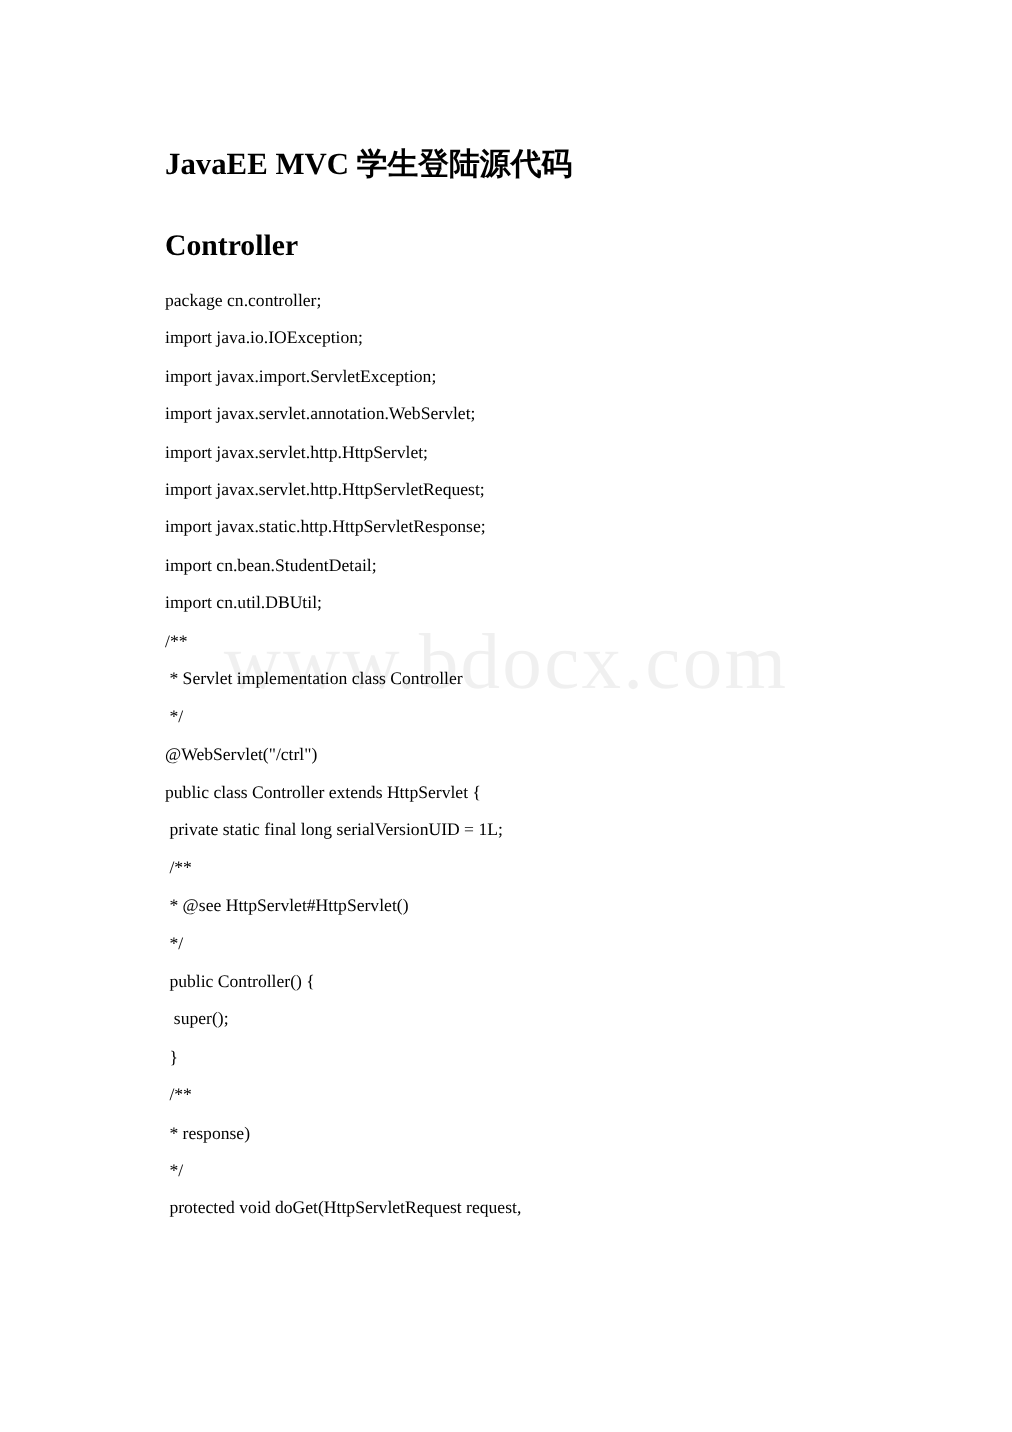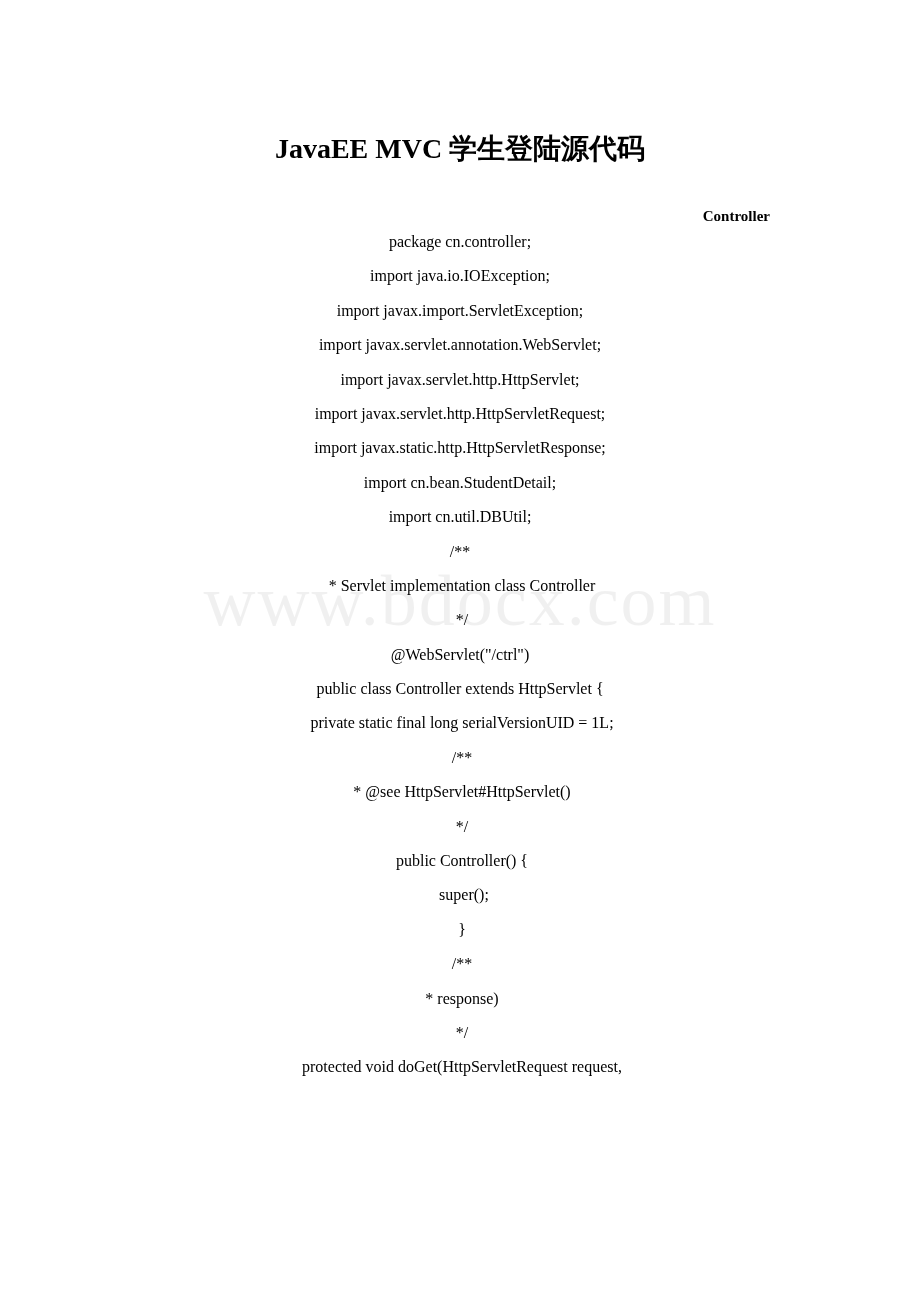--- a/index.html
+++ b/index.html
@@ -28,34 +28,34 @@
       white-space: nowrap;
       z-index: 0;
     }
     .content {
       position: relative;
       z-index: 1;
     }
     .title {
       font-size: 28px;
       font-weight: bold;
-      text-align: center;
+      text-align: left;
       margin-bottom: 40px;
     }
     .subtitle {
-      font-size: 15px;
+      font-size: 27px;
       font-weight: bold;
-      text-align: right;
+      text-align: left;
+      margin-bottom: 18px;
     }
     .code-line {
       font-size: 16px;
       line-height: 2.15;
       color: #000;
       white-space: pre-wrap;
-      text-align: center;
     }
   </style>
 </head>
 <body>
 
 <div class="watermark">www.bdocx.com</div>
 
 <div class="content">
   <h1 class="title">JavaEE MVC 学生登陆源代码</h1>
   <h2 class="subtitle">Controller</h2>

